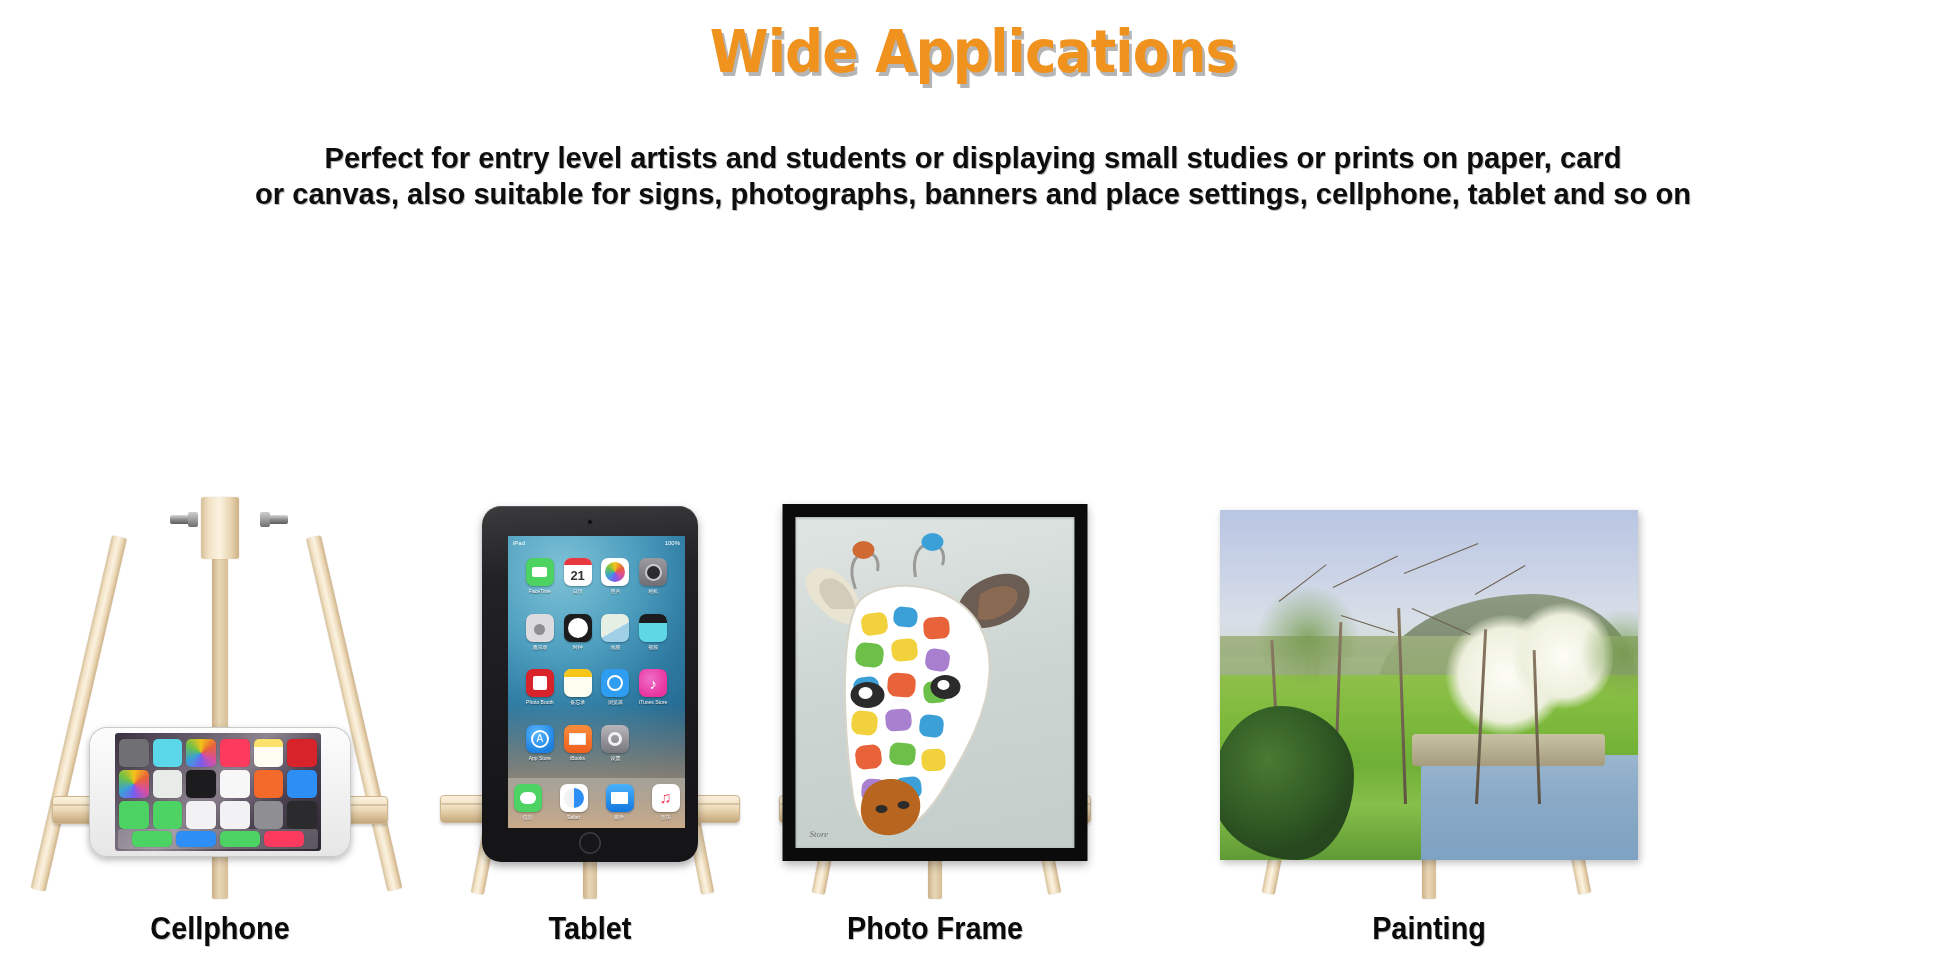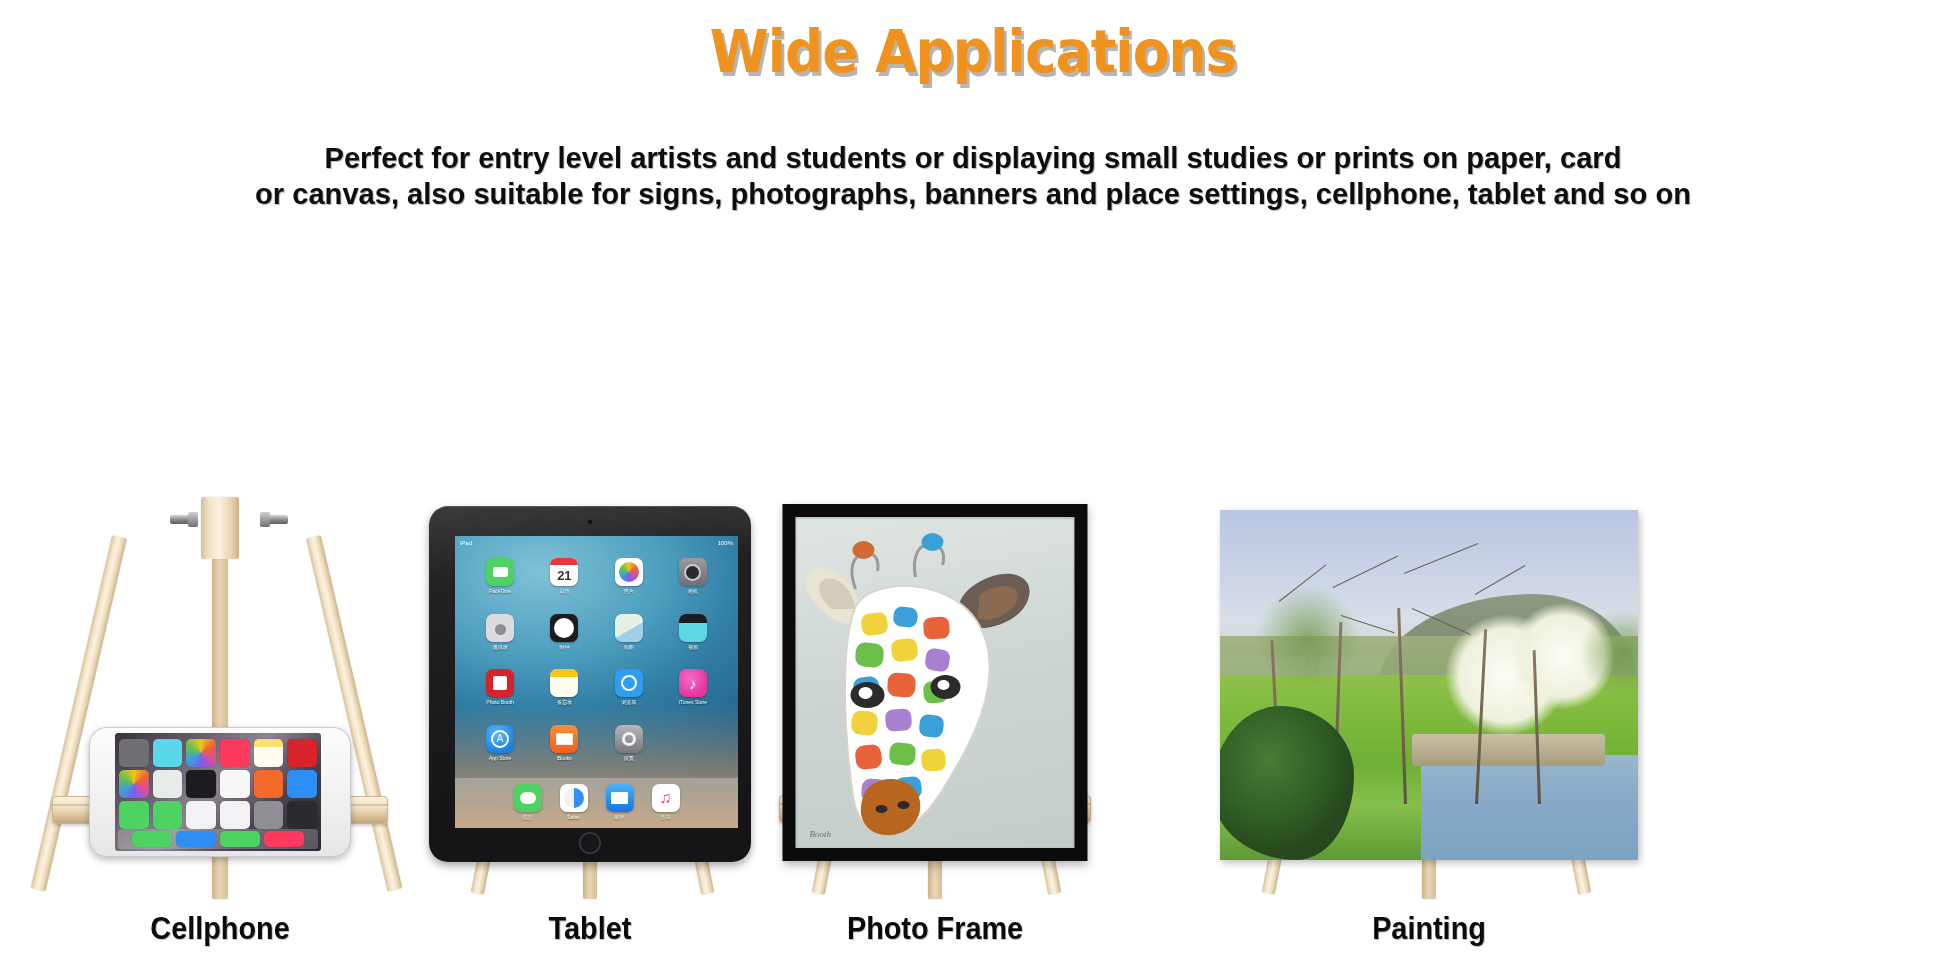--- a/index.html
+++ b/index.html
@@ -102,21 +102,21 @@
   .phone .dock {
     position:absolute; left:3px; right:3px; bottom:2px; height:20px;
     background:rgba(255,255,255,.22); border-radius:3px;
     display:grid; grid-template-columns:repeat(4,1fr); gap:4px; padding:2px 14px;
   }
   .ic { border-radius:5px; box-shadow:0 0 0 .5px rgba(0,0,0,.12); }
 
   
   .tablet {
     position:absolute; left:50%; transform:translateX(-50%);
-    bottom:111px; width:322px; height:356px;
+    bottom:111px; width:216px; height:356px;
     background:linear-gradient(175deg,#3b3b3d,#222224 20%,#151517 85%);
     border-radius:19px;
     box-shadow:0 4px 9px rgba(0,0,0,.34), inset 0 1px 0 rgba(255,255,255,.16);
     padding:30px 13px 34px 26px;
   }
   .tablet .scr {
     position:relative; width:100%; height:100%; overflow:hidden;
     background:
       radial-gradient(120% 80% at 30% 12%, #7fc2d6 0%, #4e9fc0 35%, #2f7ba2 62%, #1d5d84 100%);
   }
@@ -489,21 +489,21 @@
             <ellipse cx="72" cy="178" rx="17" ry="13" fill="#2b2b2b"></ellipse>
             <ellipse cx="70" cy="176" rx="7" ry="6" fill="#ffffff"></ellipse>
             <ellipse cx="150" cy="170" rx="15" ry="12" fill="#2b2b2b"></ellipse>
             <ellipse cx="148" cy="168" rx="6" ry="5" fill="#ffffff"></ellipse>
 
             <path d="M66 286 C62 306 76 320 96 318 C116 316 128 300 124 282
                      C120 266 100 258 84 264 C72 268 68 276 66 286 Z" fill="#b8651f"></path>
             <ellipse cx="86" cy="292" rx="6" ry="4" fill="#2b2b2b"></ellipse>
             <ellipse cx="108" cy="288" rx="6" ry="4" fill="#2b2b2b"></ellipse>
           </svg>
-          <div class="sig">Booth</div>
+          <div class="sig">Store</div>
         </div>
       </div>
 
       <div class="caption">Photo Frame</div>
     </div>
 
     <div class="cell c3">
 
       <div class="easel">
         <div class="leg back" style="left:50%;margin-left:-7px;width:14px;height:300px;"></div>

